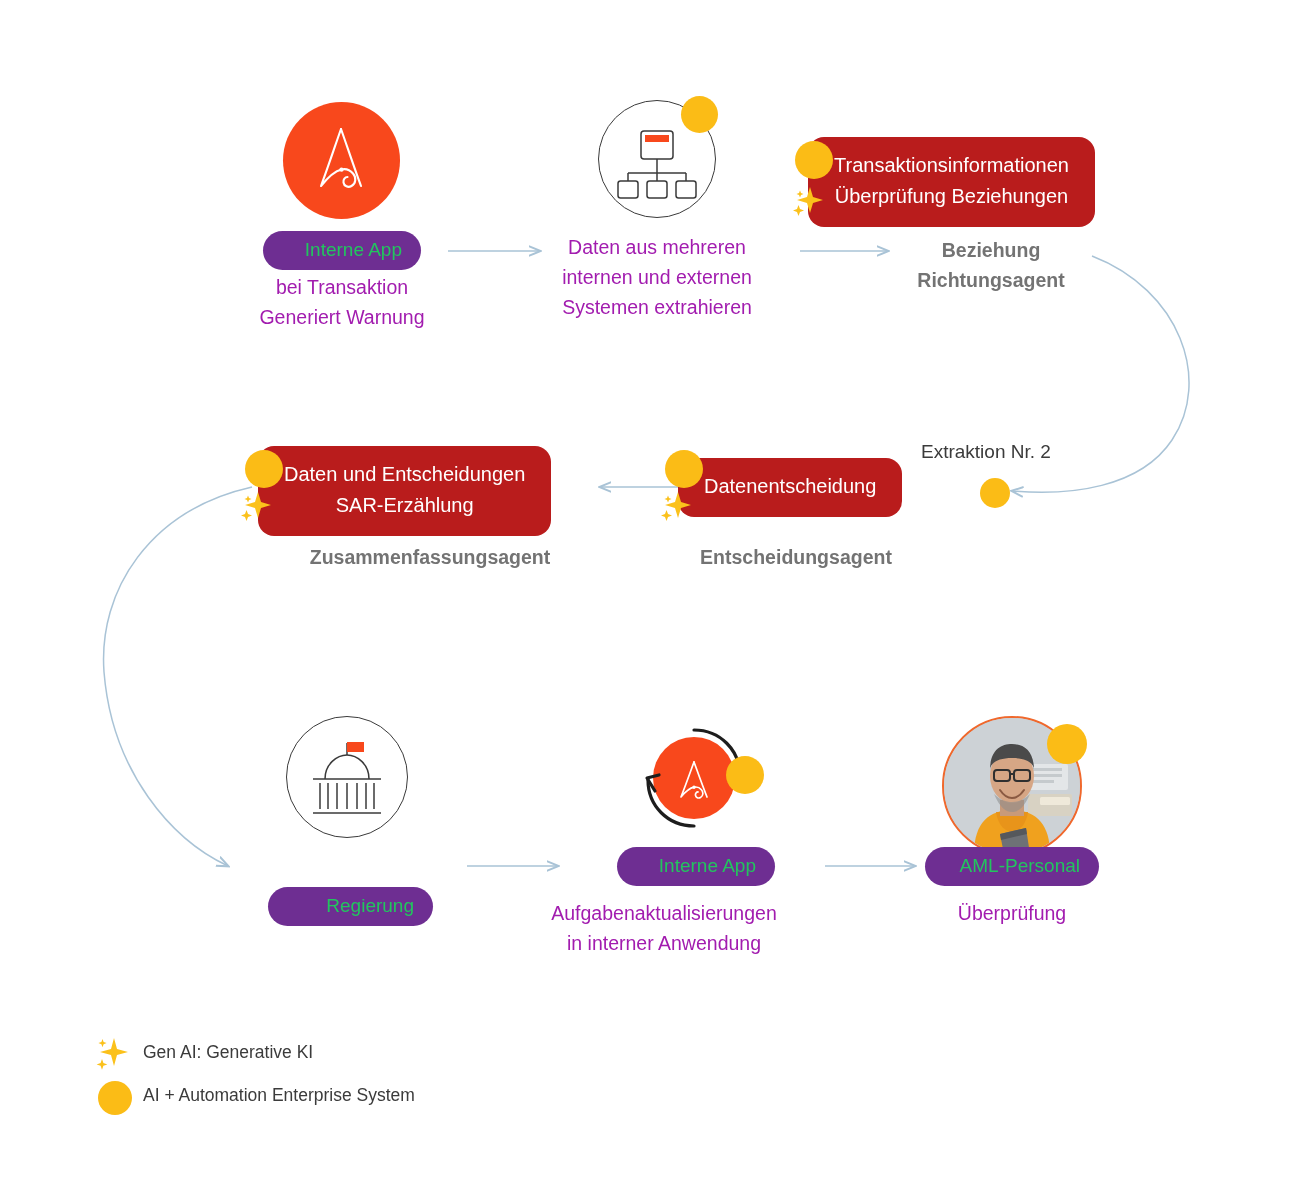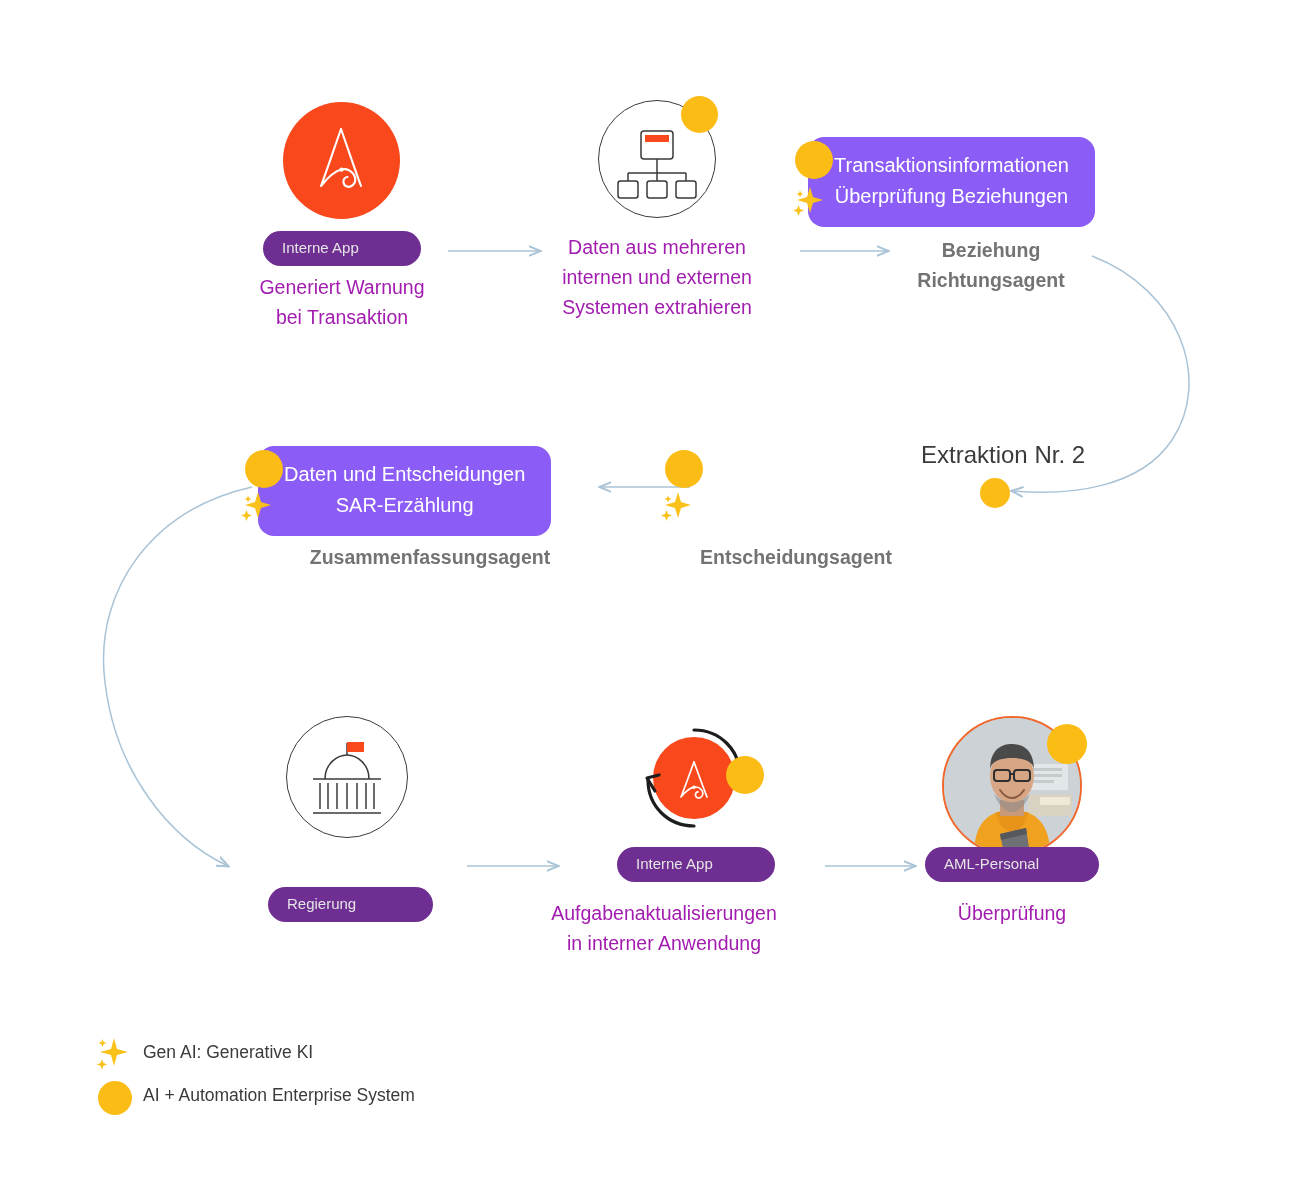--- a/index.html
+++ b/index.html
@@ -26,33 +26,33 @@
     left: 0; top: 0;
     width: 1300px;
     height: 1200px;
     pointer-events: none;
   }
 
   
   .pill {
     position: absolute;
     background: #6E2E92;
-    color: #e5e5e5;
+    color: #22c55e;
     border-radius: 999px;
-    font-size: 15px;
+    font-size: 19px;
     line-height: 1;
     padding: 9px 19px 11px 19px;
     white-space: nowrap;
-    text-align: left;
+    text-align: right;
   }
 
   
   .msgbox {
     position: absolute;
-    background: #8b5cf6;
+    background: #b91c1c;
     color: #ffffff;
     border-radius: 16px;
     font-size: 20px;
     line-height: 1.55;
     padding: 13px 26px 15px 26px;
     text-align: center;
     white-space: nowrap;
   }
   .msgbox .line { display: block; }
 
@@ -63,21 +63,21 @@
     line-height: 1.55;
     color: #a21caf;
     text-align: center;
     white-space: nowrap;
   }
   .caption.bold { font-weight: bold; color: #737373; }
   .caption .line { display: block; }
 
   .sidelabel {
     position: absolute;
-    font-size: 24px;
+    font-size: 19px;
     color: #3b3b3b;
     white-space: nowrap;
     text-align: center;
   }
 
   
   .ydot {
     position: absolute;
     border-radius: 50%;
     background: #FBBC16;
@@ -146,22 +146,22 @@
       <path d="M58 27 C64 44 72 68 78 84" fill="none" stroke="#ffffff" stroke-width="2.1" stroke-linecap="round"></path>
       <circle cx="58.5" cy="67.6" r="2.2" fill="#ffffff"></circle>
     </svg>
   </div>
 
   <div class="pill" style="left:263px; top:231px; width:158px; box-sizing:border-box;">
     <span>Interne App</span>
   </div>
 
   <div class="caption" style="left:222px; top:272px; width:240px;">
+    <span class="line">bei Transaktion</span>
     <span class="line">Generiert Warnung</span>
-    <span class="line">bei Transaktion</span>
   </div>
 
   <div class="icon-circle" style="left:598px; top:100px; width:118px; height:118px;">
     <svg width="116" height="116" viewBox="0 0 116 116">
       <rect x="42" y="30" width="32" height="28" rx="3" fill="#ffffff" stroke="#3a3a3a" stroke-width="1.5"></rect>
       <rect x="46" y="34" width="24" height="7" fill="#F8481C"></rect>
       <line x1="58" y1="58" x2="58" y2="72" stroke="#3a3a3a" stroke-width="1.5"></line>
       <line x1="29" y1="72" x2="87" y2="72" stroke="#3a3a3a" stroke-width="1.5"></line>
       <line x1="29" y1="72" x2="29" y2="80" stroke="#3a3a3a" stroke-width="1.5"></line>
       <line x1="58" y1="72" x2="58" y2="80" stroke="#3a3a3a" stroke-width="1.5"></line>
@@ -204,20 +204,23 @@
     <path d="M21 9 L24 19 L34 22 L24 25 L21 35 L18 25 L8 22 L18 19 Z" fill="#FBC11B"></path>
     <path d="M9.5 27 L11 31 L15 32.5 L11 34 L9.5 38 L8 34 L4 32.5 L8 31 Z" fill="#FBC11B"></path>
     <path d="M11 12.5 L12 15 L14.5 16 L12 17 L11 19.5 L10 17 L7.5 16 L10 15 Z" fill="#FBC11B"></path>
   </svg>
 
   <div class="caption bold" style="left:290px; top:542px; width:280px;">
     <span class="line">Zusammenfassungsagent</span>
   </div>
 
   <div class="ydot" style="left:665px; top:450px; width:38px; height:38px; z-index:3;"></div>
+  <div class="msgbox" style="left:678px; top:458px; z-index:2;">
+    <span class="line">Datenentscheidung</span>
+  </div>
   <svg class="sparkle" style="left:657px; top:483px; z-index:4;" width="42" height="42" viewBox="0 0 42 42">
     <path d="M21 9 L24 19 L34 22 L24 25 L21 35 L18 25 L8 22 L18 19 Z" fill="#FBC11B"></path>
     <path d="M9.5 27 L11 31 L15 32.5 L11 34 L9.5 38 L8 34 L4 32.5 L8 31 Z" fill="#FBC11B"></path>
     <path d="M11 12.5 L12 15 L14.5 16 L12 17 L11 19.5 L10 17 L7.5 16 L10 15 Z" fill="#FBC11B"></path>
   </svg>
 
   <div class="caption bold" style="left:676px; top:542px; width:240px;">
     <span class="line">Entscheidungsagent</span>
   </div>
 

